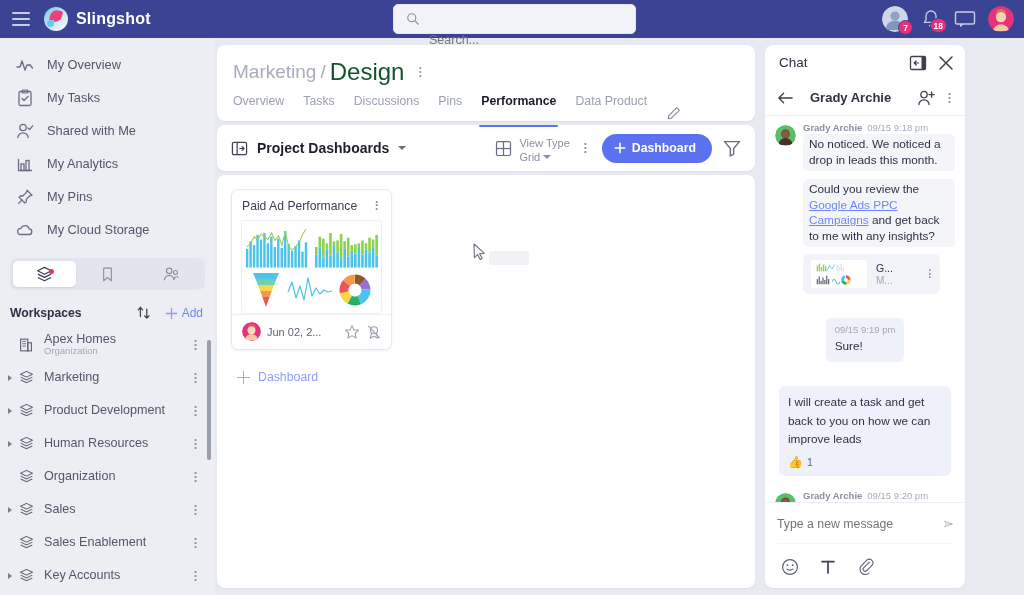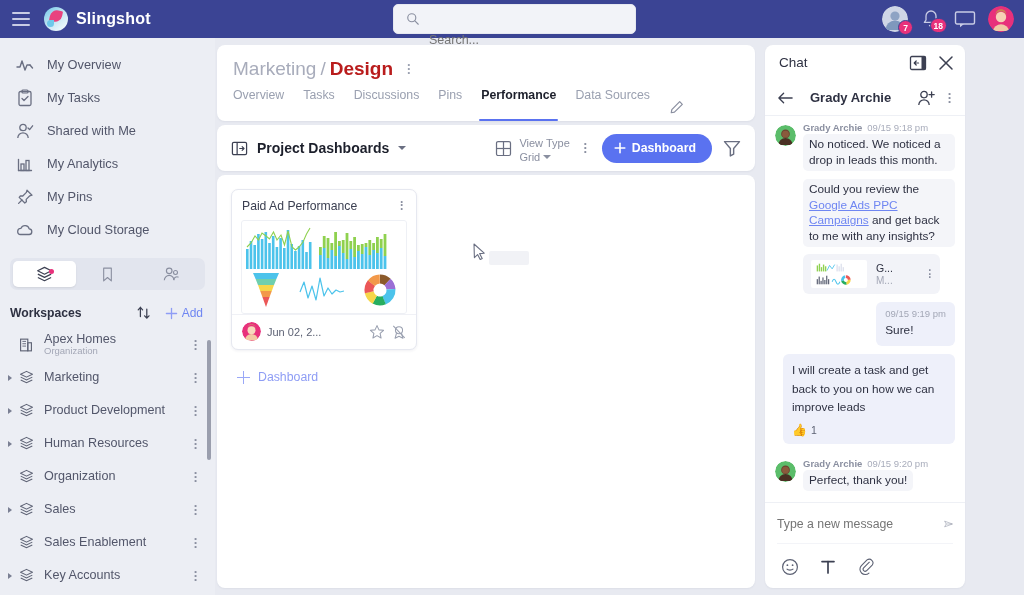--- a/index.html
+++ b/index.html
@@ -121,21 +121,21 @@
   .main {
     position: absolute; left: 217px; top: 45px; width: 538px; height: 543px;
     display: flex; flex-direction: column; gap: 4px;
   }
   .card-panel { background: #fff; border-radius: 8px; box-shadow: 0 1px 2px rgba(40,45,80,.06); }
 
   .title-panel { padding: 13px 16px 0 16px; height: 76px; }
   .breadcrumb { display: flex; align-items: center; gap: 4px; }
   .bc-parent { font-size: 19px; color: #a8acbb; }
   .bc-sep { font-size: 19px; color: #a8acbb; }
-  .bc-current { font-size: 19px; color: #b91c1c; font-weight: bold; }
+  .bc-current { font-size: 24px; color: #14532d; font-weight: normal; }
   .bc-more { margin-left: 10px; color: #9aa0b0; font-size: 13px; line-height: 4px; cursor: pointer; }
   .bc-more b { display: block; }
 
   .tabs { display: flex; align-items: flex-end; gap: 19px; margin-top: 13px; height: 28px; }
   .tab { font-size: 12.3px; color: #9aa0b0; cursor: pointer; padding-bottom: 19px; position: relative; text-align: center; }
   .tab.active { color: #1c1f2b; font-weight: bold; }
   .tab.active:after {
     content: ""; position: absolute; left: -2px; right: -2px; bottom: 0; height: 2.5px;
     background: #5a72f0; border-radius: 2px;
   }
@@ -157,21 +157,21 @@
     height: 29px; background: #5a72f0; color: #fff; border: none; border-radius: 16px;
     padding: 0 16px 0 12px; font-size: 12.3px; font-weight: bold; cursor: pointer;
     display: flex; align-items: center; gap: 6px; font-family: "Liberation Sans", sans-serif;
   }
   .btn-filter { width: 22px; height: 22px; cursor: pointer; }
 
   .content-panel { flex: 1; padding: 14px 14px; position: relative; }
 
   
   .dash-card {
-    width: 186px; border: 1px solid #e6e8f0; border-radius: 7px; background: #fff;
+    width: 161px; border: 1px solid #e6e8f0; border-radius: 7px; background: #fff;
     box-shadow: 0 1px 3px rgba(40,45,80,.07); overflow: hidden;
   }
   .dc-head { display: flex; align-items: center; padding: 9px 8px 7px 10px; }
   .dc-title { flex: 1; font-size: 12.2px; color: #3c4052; }
   .dc-more { color: #8a8fa0; font-size: 12px; line-height: 3.6px; cursor: pointer; width: 12px; text-align: center; }
   .dc-more b { display: block; }
   .dc-thumb { margin: 0 9px; border: 1px solid #eef0f5; border-radius: 3px; background: #fff; padding: 4px 3px; }
   .mini-charts { display: flex; align-items: flex-end; gap: 4px; height: 44px; }
   .thumb-row2 { display: flex; align-items: center; justify-content: space-between; height: 40px; padding: 2px 6px 0 6px; }
   .dc-foot { display: flex; align-items: center; gap: 6px; padding: 7px 9px 8px 10px; border-top: 1px solid #f0f1f6; }
@@ -224,21 +224,21 @@
     background: #f2f3f8; border-radius: 6px; margin-top: 7px; padding: 6px 8px;
     display: flex; align-items: center; gap: 9px; width: 137px;
   }
   .attach-thumb { width: 56px; height: 28px; background: #fff; border-radius: 2px; padding: 2px; }
   .attach-meta { flex: 1; line-height: 1.2; }
   .attach-t1 { font-size: 10.5px; color: #2e3142; }
   .attach-t2 { font-size: 10px; color: #a3a7b6; }
   .attach-more { color: #8a8fa0; font-size: 11px; line-height: 3.4px; cursor: pointer; }
   .attach-more b { display: block; }
 
-  .msg-out-wrap { display: flex; justify-content: flex-end; margin-top: 8px; }
+  .msg-out-wrap { display: flex; justify-content: center; margin-top: 24px; }
   .bubble-out {
     background: #eef0fa; border-radius: 6px; padding: 6px 9px 7px 9px; max-width: 172px;
   }
   .out-time { font-size: 9.5px; color: #a3a7b6; display: block; margin-bottom: 1px; }
   .out-text { font-size: 11.8px; color: #2e3142; line-height: 1.32; }
   .reaction { display: flex; align-items: center; gap: 4px; margin-top: 7px; }
   .reaction .emoji { font-size: 12px; }
   .reaction .cnt { font-size: 10.5px; color: #5d6274; }
 
   .composer { border-top: 1px solid #eef0f5; padding: 12px 12px 0 12px; }
@@ -580,21 +580,21 @@
             <b>·</b>
           </span>
       </div>
 
       <div class="tabs">
         <div class="tab">Overview</div>
         <div class="tab">Tasks</div>
         <div class="tab">Discussions</div>
         <div class="tab">Pins</div>
         <div class="tab active">Performance</div>
-        <div class="tab">Data Sources</div>
+        <div class="tab">Data Product</div>
         <svg class="tab-pencil" viewBox="0 0 16 16">
           <path d="M11.4 1.8l2.8 2.8-8.4 8.4-3.4.6.6-3.4z" fill="none" stroke="#8a8fa0" stroke-width="1.3" stroke-linejoin="round"></path>
         </svg>
       </div>
     </div>
 
     <div class="card-panel toolbar">
       <div class="tb-left">
         <svg width="17" height="17" viewBox="0 0 18 18">
           <rect x="1.5" y="2.5" width="15" height="13" rx="1.5" fill="none" stroke="#3c4052" stroke-width="1.3"></rect>

